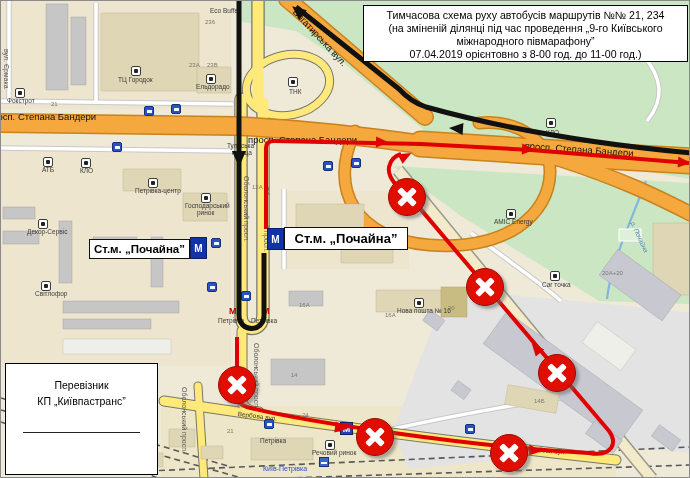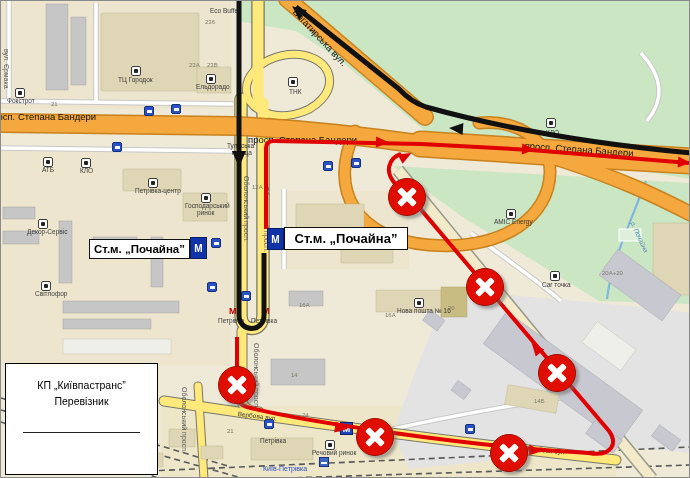--- a/index.html
+++ b/index.html
@@ -305,24 +305,30 @@
   <div id="signs">
       <div class="xsign" style="left: 406px; top: 196px;"></div>
       <div class="xsign" style="left: 484px; top: 286px;"></div>
       <div class="xsign" style="left: 556px; top: 372px;"></div>
       <div class="xsign" style="left: 236px; top: 384px;"></div>
       <div class="xsign" style="left: 374px; top: 436px;"></div>
       <div class="xsign" style="left: 508px; top: 452px;"></div>
     </div>
 
   <div id="boxes">
+    <div id="title-box" class="infobox">
+      <div>Тимчасова схема руху автобусів маршрутів №№ 21, 234</div>
+      <div>(на зміненій ділянці під час проведення „9-го Київського</div>
+      <div>міжнародного півмарафону”</div>
+      <div>07.04.2019 орієнтовно з 8-00 год. до 11-00 год.)</div>
+    </div>
 
     <div id="carrier-box" class="infobox">
+      <div>Перевізник</div>
       <div>КП „Київпастранс”</div>
-      <div>Перевізник</div>
       <div class="sig-line"></div>
     </div>
 
     <div id="station-left" class="station-label">
       <span>Ст.м. „Почайна”</span>
     </div>
     <div class="station-m" style="left:189px;top:236px;">
       <span>М</span>
     </div>
     <div class="station-m" style="left:266px;top:227px;">

